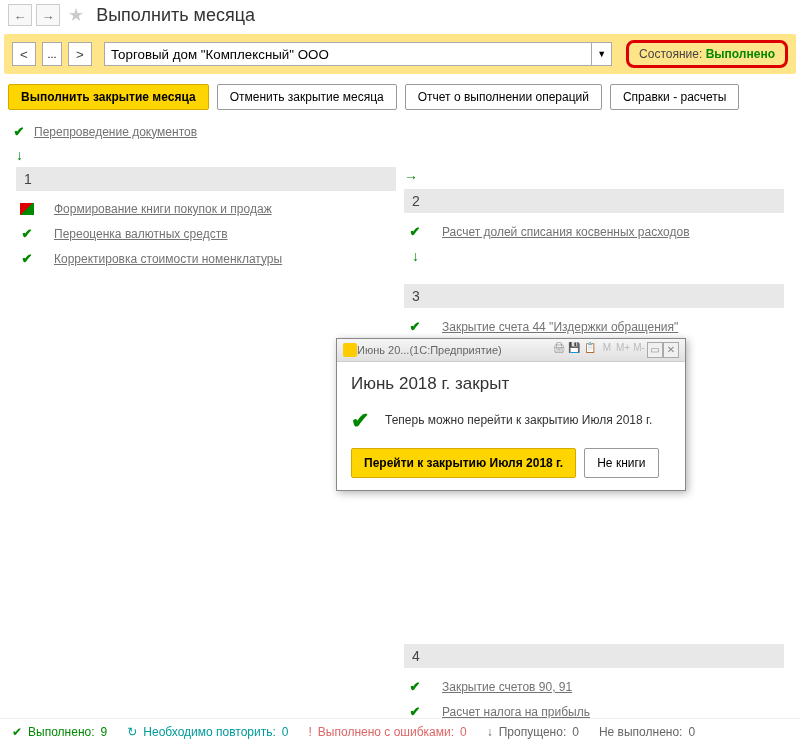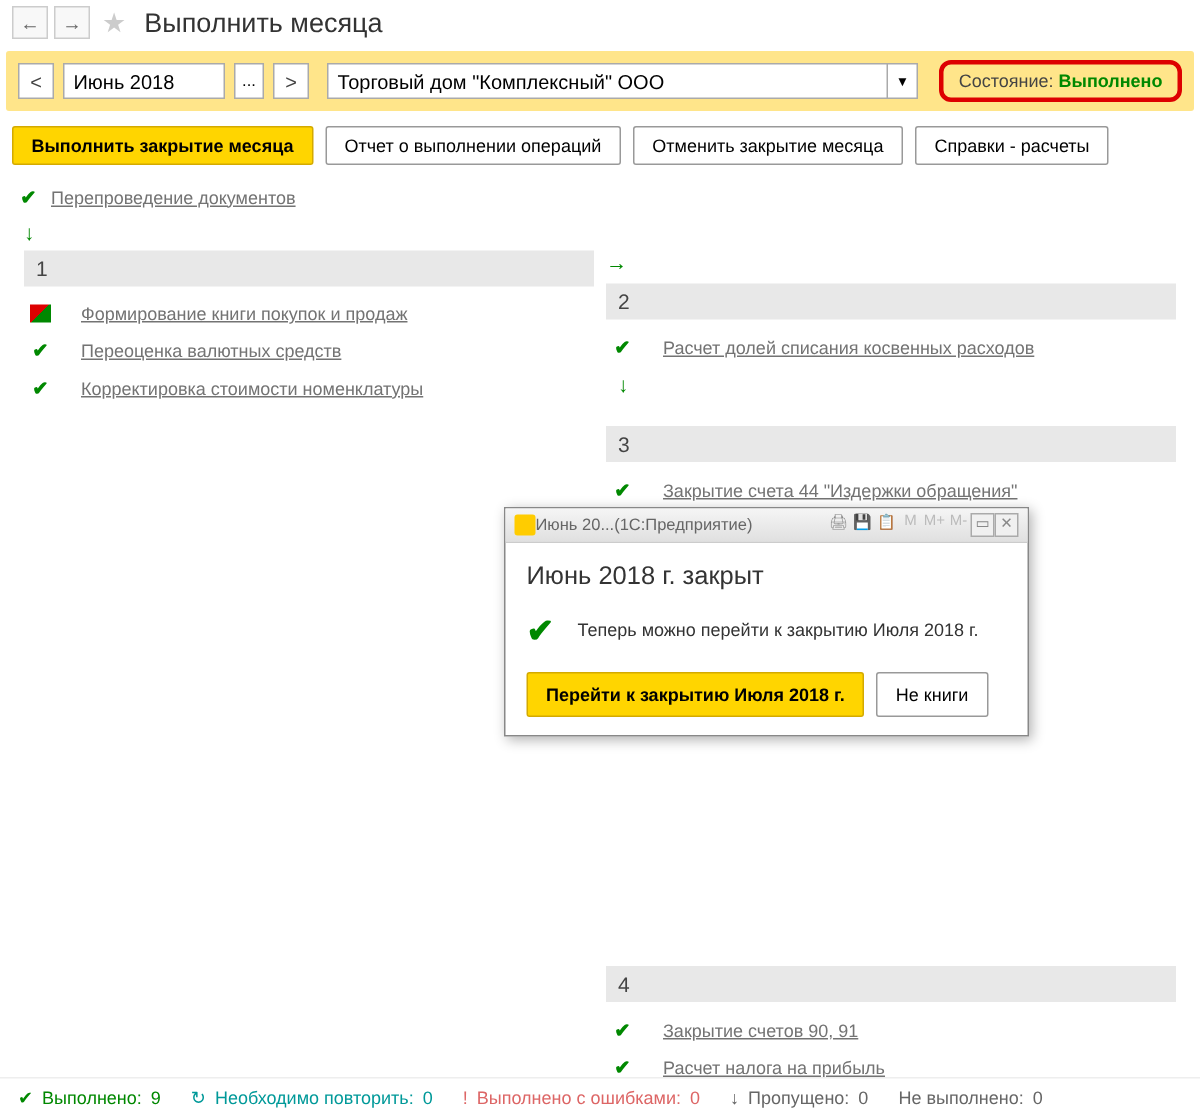--- a/index.html
+++ b/index.html
@@ -76,37 +76,36 @@
 
 <div class="header">
   <button class="nav-btn">←</button>
   <button class="nav-btn">→</button>
   <span class="star-icon">★</span>
   <span class="page-title">Выполнить месяца</span>
 </div>
 
 <div class="filter-bar">
   <button class="filter-nav-btn">&lt;</button>
-  <input class="period-input" value="Июнь 2018" style="">
   <button class="ellipsis-btn">...</button>
   <button class="filter-nav-btn">&gt;</button>
   <div style="display:flex; flex:1; margin-left:6px;">
     <input class="org-select" value="Торговый дом &quot;Комплексный&quot; ООО" style="">
     <button class="select-btn">▼</button>
   </div>
   <div class="status-box">
     <span class="status-label">Состояние:</span>
     <span class="status-value">Выполнено</span>
   </div>
 </div>
 
 <div class="toolbar">
   <button class="btn btn-primary">Выполнить закрытие месяца</button>
+  <button class="btn">Отменить закрытие месяца</button>
   <button class="btn">Отчет о выполнении операций</button>
-  <button class="btn">Отменить закрытие месяца</button>
   <button class="btn">Справки - расчеты</button>
 </div>
 
 <div class="stages">
   <div class="stage-row">
     <span class="check-icon">✔</span>
     <span class="link-text">Перепроведение документов</span>
   </div>
   <div class="arrow-down">↓</div>
 

